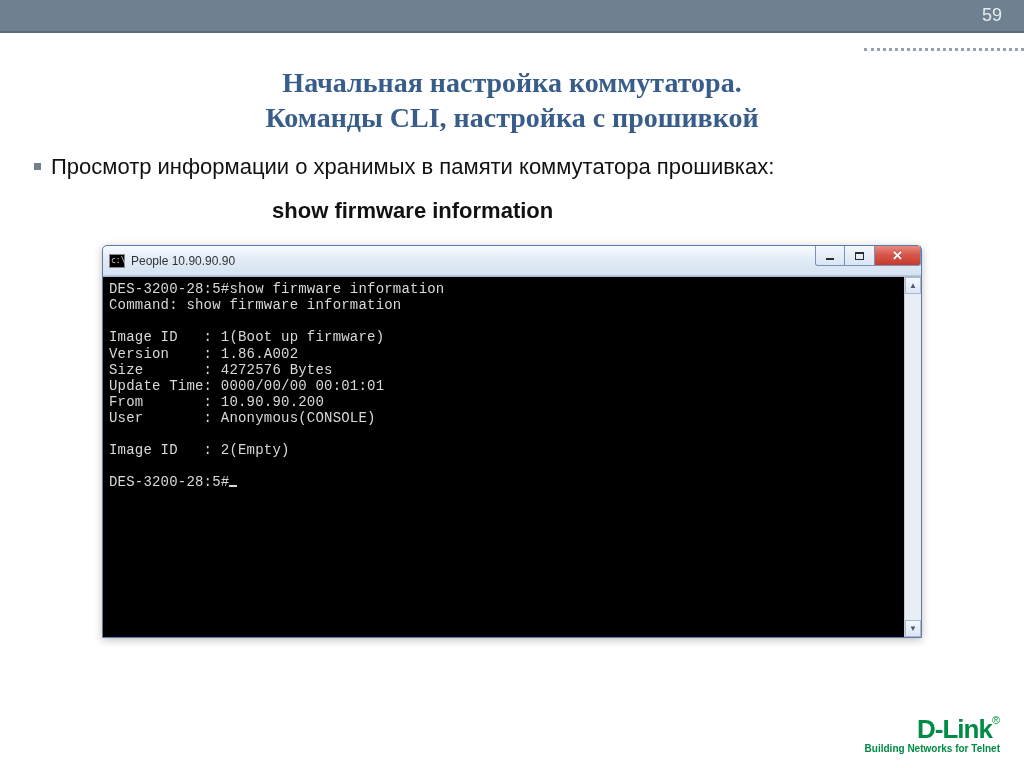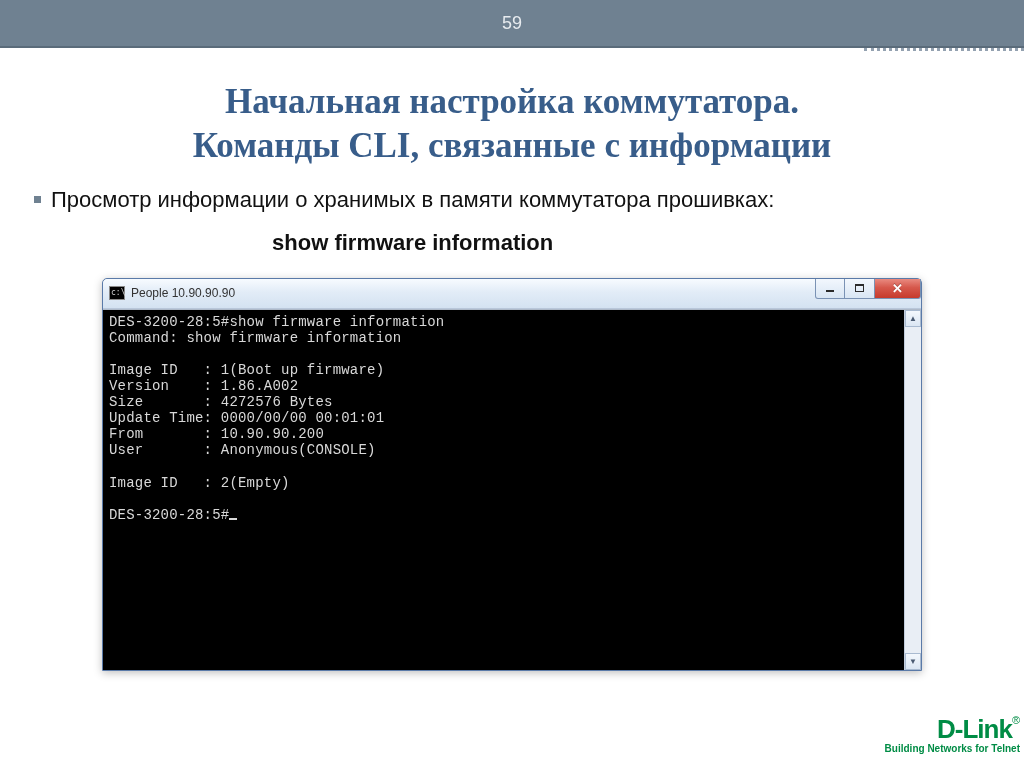--- a/index.html
+++ b/index.html
@@ -5,43 +5,43 @@
   * { margin: 0; padding: 0; box-sizing: border-box; }
   body {
     width: 1024px;
     height: 768px;
     background: #ffffff;
     font-family: Georgia, 'Times New Roman', serif;
     position: relative;
     overflow: hidden;
   }
   .slide-header {
-    height: 48px;
+    height: 33px;
     background: #6f8191;
     border-bottom: 2px solid #5a6b7a;
     display: flex;
-    justify-content: center;
+    justify-content: flex-end;
     align-items: center;
     padding: 0 22px;
   }
   .page-number {
     color: #e7ebef;
     font-family: Arial, sans-serif;
     font-size: 18px;
     font-weight: 400;
   }
   .title-block {
     text-align: center;
     margin-top: 32px;
     padding: 0 40px;
   }
   .title-line {
     color: #385d8a;
     font-weight: bold;
-    font-size: 35px;
+    font-size: 28px;
     line-height: 1.25;
     font-family: Georgia, serif;
   }
   .bullet-row {
     display: flex;
     align-items: flex-start;
     margin: 18px 40px 0 34px;
   }
   .bullet-mark {
     width: 7px;
@@ -180,21 +180,21 @@
   }
   .footer-line {
     position: absolute;
     top: 48px;
     right: 0;
     width: 160px;
     border-top: 3px dotted #93a1b0;
   }
   .logo {
     position: absolute;
-    right: 4px;
+    right: 24px;
     bottom: 14px;
     text-align: right;
     font-family: Arial, sans-serif;
   }
   .logo-main {
     color: #008c45;
     font-weight: 900;
     font-size: 26px;
     letter-spacing: -1px;
   }
@@ -214,21 +214,21 @@
 </head>
 <body>
 
 <div class="slide-header">
   <span class="page-number">59</span>
 </div>
 <div class="footer-line"></div>
 
 <div class="title-block">
   <div class="title-line">Начальная настройка коммутатора.</div>
-  <div class="title-line">Команды CLI, связанные с информации</div>
+  <div class="title-line">Команды CLI, настройка с прошивкой</div>
 </div>
 
 <div class="bullet-row">
   <div class="bullet-mark"></div>
   <div class="bullet-text">
     <span>Просмотр информации о хранимых в памяти коммутатора прошивках:</span>
     <span class="bullet-bold">show firmware information</span>
   </div>
 </div>
 

